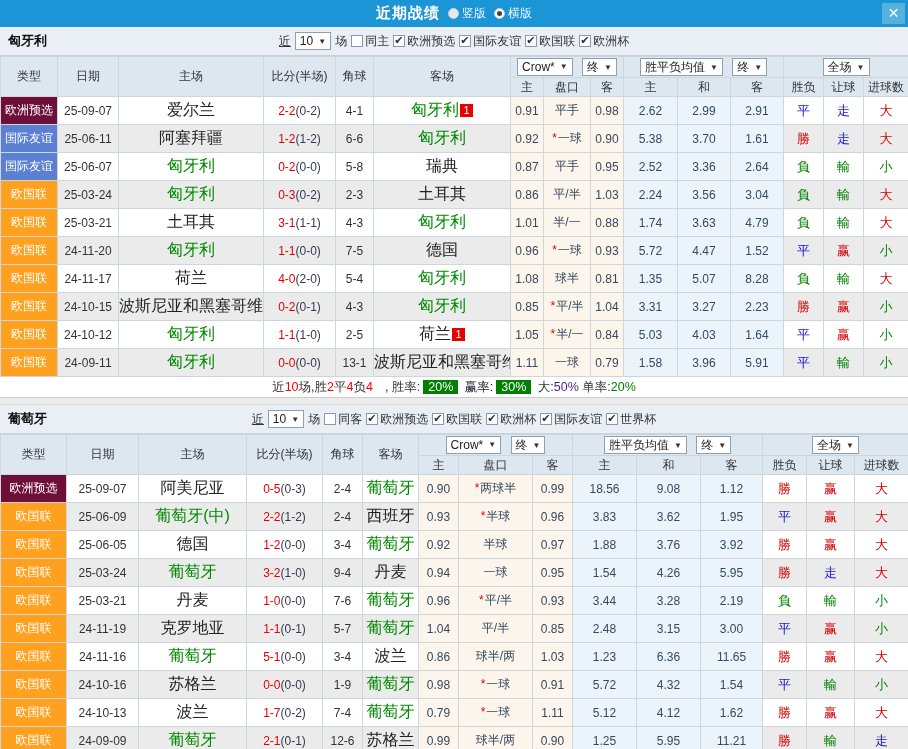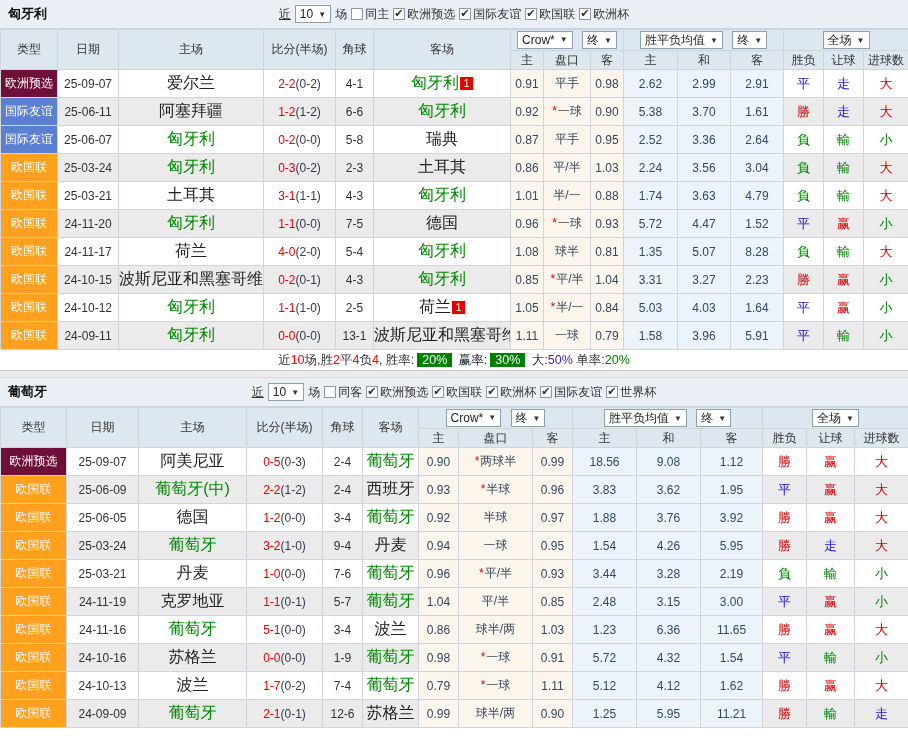--- a/index.html
+++ b/index.html
@@ -53,20 +53,32 @@
   .summary span{white-space:pre;}
   .pct-badge{background:#008000;color:#fff;padding:0 5px;margin:0 3px;}
 
   .gap{height:6px;background:#ececec;border-bottom:1px solid #d8d8d8;}
 </style>
 </head>
 <body>
 
 <div class="window">
 
+  <div class="titlebar">
+    <span class="title-text">近期战绩</span>
+    <label class="radio-label">
+      <span class="radio"></span>
+      <span>竖版</span>
+    </label>
+    <label class="radio-label">
+      <span class="radio checked"></span>
+      <span>横版</span>
+    </label>
+    <div class="close-btn">✕</div>
+  </div>
 
   <div>
     <div class="section-bar">
       <div class="team-name">匈牙利</div>
       <div class="filters">
         <span class="near-link">近</span>
         <span class="select">
             <span>10</span>
           </span>
         <span>场</span>
@@ -351,21 +363,21 @@
 
     <div class="summary">
         <span style="color: rgb(51, 51, 51);">近</span>
         <span style="color: rgb(255, 0, 0);">10</span>
         <span style="color: rgb(51, 51, 51);">场,胜</span>
         <span style="color: rgb(255, 0, 0);">2</span>
         <span style="color: rgb(51, 51, 51);">平</span>
         <span style="color: rgb(255, 0, 0);">4</span>
         <span style="color: rgb(51, 51, 51);">负</span>
         <span style="color: rgb(255, 0, 0);">4</span>
-        <span style="color: rgb(51, 51, 51);">, 胜率:</span>
+        <span style="color: rgb(51, 51, 51); padding-left: 12px;">, 胜率:</span>
         <span class="pct-badge" style="color: rgb(255, 255, 255); background: rgb(0, 128, 0);">20%</span>
         <span style="color: #0f172a;"> 赢率:</span>
         <span class="pct-badge" style="color: rgb(255, 255, 255); background: rgb(0, 128, 0);">30%</span>
         <span style="color: rgb(51, 51, 51);"> 大:</span>
         <span style="color: #4c1d95;">50%</span>
         <span style="color: rgb(51, 51, 51);"> 单率:</span>
         <span style="color: rgb(0, 128, 0);">20%</span>
       </div>
   </div>
 

